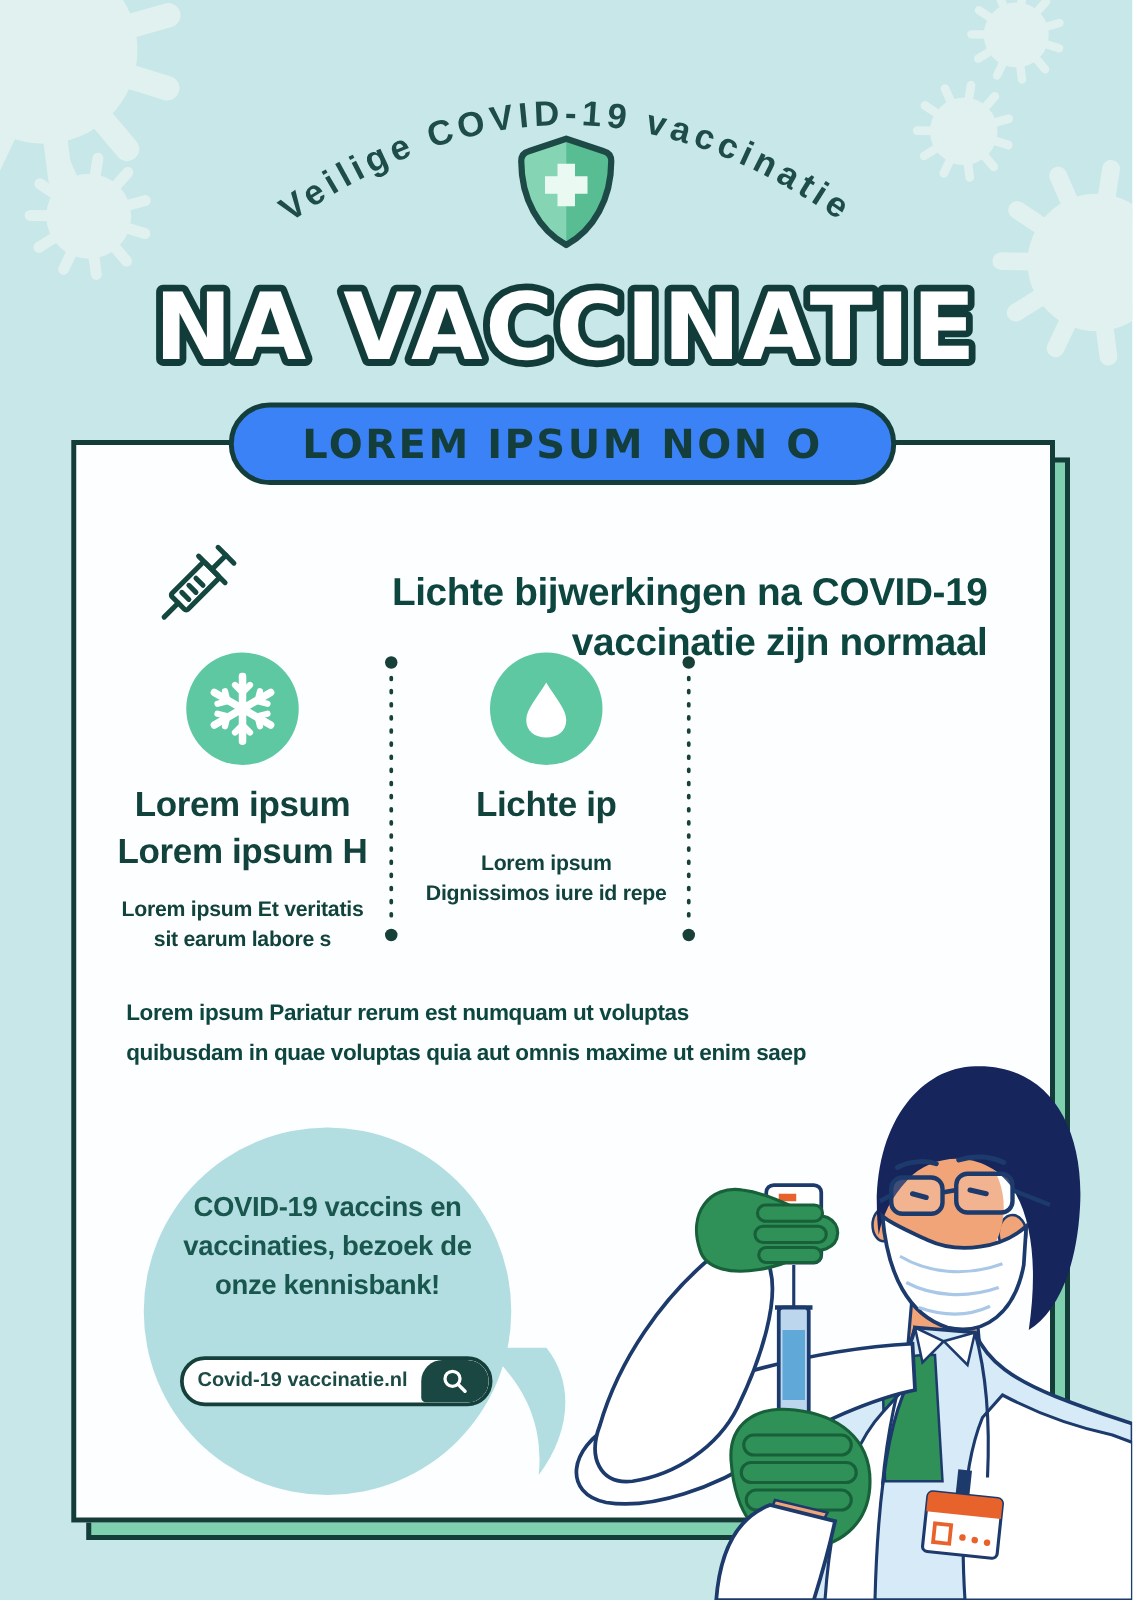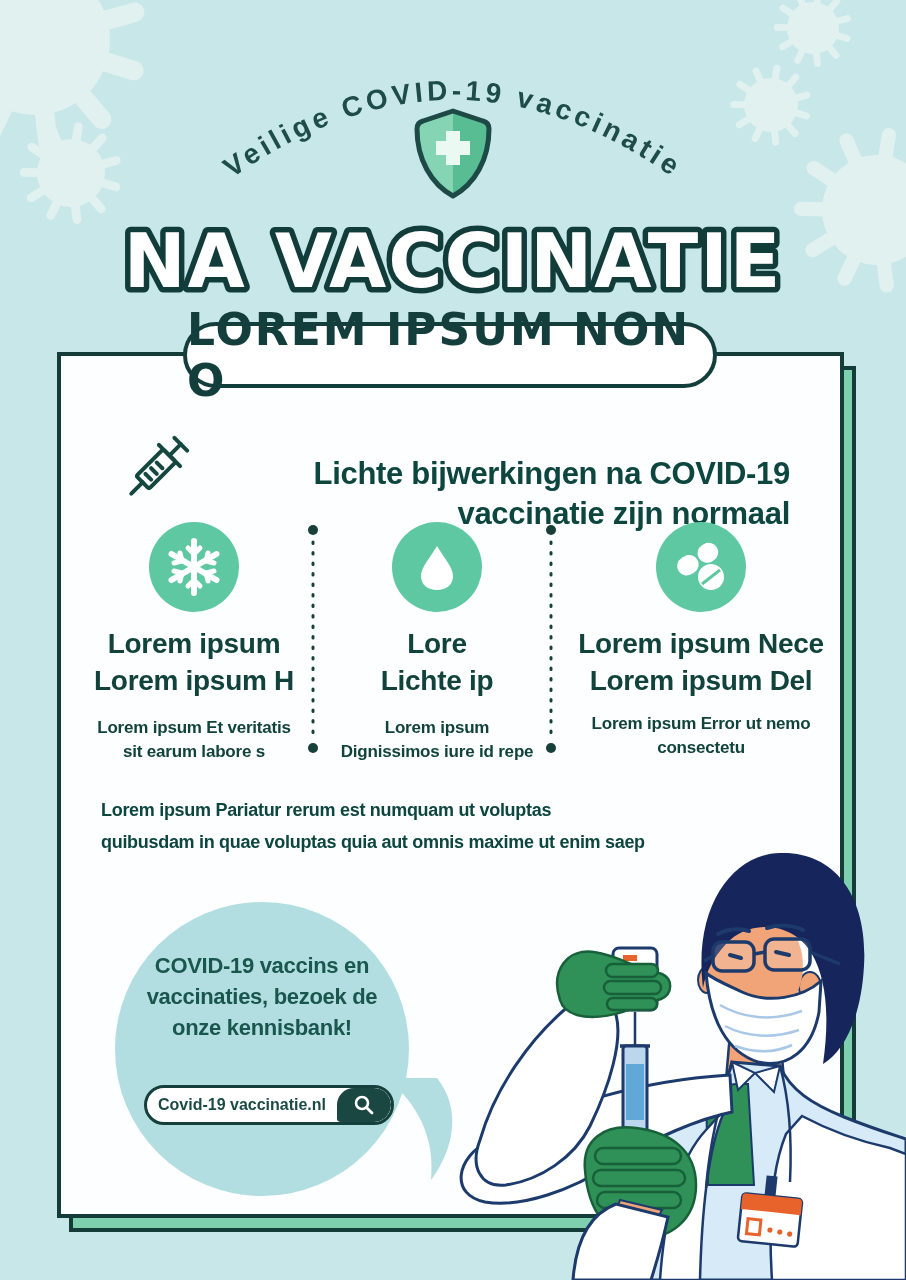--- a/index.html
+++ b/index.html
@@ -8,23 +8,23 @@
 
   
   #bg-viruses{position:absolute;left:0;top:0;z-index:0;}
 
   
   #arc-svg{position:absolute;left:0;top:0;z-index:1;}
   #shield-svg{position:absolute;left:411px;top:106px;z-index:1;}
   #title-svg{position:absolute;left:0;top:203px;z-index:1;}
   .badge-pill{
     position:absolute;left:183px;top:322px;width:534px;height:66px;z-index:5;
-    background:#ffffff;border:4px solid #143e3b;border-radius:36px;
+    background:#3b82f6;border:4px solid #143e3b;border-radius:36px;
     display:flex;align-items:center;justify-content:center;box-sizing:border-box;
-    font-family:"DejaVu Sans",sans-serif;font-weight:800;font-size:44px;
+    font-family:"DejaVu Sans",sans-serif;font-weight:800;font-size:32px;
     color:#143e3b;letter-spacing:2px;
   }
 
   
   .shadow-card{position:absolute;left:69px;top:366px;width:787px;height:866px;
     background:#7ed0ae;border:4px solid #143c39;box-sizing:border-box;z-index:1;}
   .card{position:absolute;left:57px;top:352px;width:787px;height:866px;
     background:#fcfeff;border:4px solid #143c39;box-sizing:border-box;z-index:2;}
 
   
@@ -215,49 +215,31 @@
       <circle cx="6" cy="224" r="5" fill="#174039"></circle>
     </svg>
 
     <div class="col" id="col-2">
       <div class="circle">
         <svg width="58" height="58" viewBox="0 0 58 58">
           <path d="M29,8 C36,20 45,29 45,38 C45,47 38,52 29,52 C20,52 13,47 13,38 C13,29 22,20 29,8 Z" fill="#ffffff"></path>
         </svg>
       </div>
       <div class="title">
-        <span style="display:block">Lore</span>
         <span style="display:block">Lichte ip</span>
       </div>
       <div class="body" style="width:200px;margin-left:auto;margin-right:auto">Lorem ipsum Dignissimos iure id repe</div>
     </div>
 
     <svg class="divider" id="divider-2" width="12" height="232">
       <circle cx="6" cy="6" r="5" fill="#174039"></circle>
       <line x1="6" y1="18" x2="6" y2="214" stroke="#174039" stroke-width="3" stroke-dasharray="1.5 9" stroke-linecap="round"></line>
       <circle cx="6" cy="224" r="5" fill="#174039"></circle>
     </svg>
 
-    <div class="col" id="col-3">
-      <div class="circle">
-        <svg width="60" height="60" viewBox="0 0 60 60">
-          <g transform="rotate(-32 26 22)">
-            <rect x="4" y="13" width="22" height="19" rx="9.5" fill="#ffffff"></rect>
-            <rect x="28" y="13" width="21" height="19" rx="9.5" fill="#ffffff"></rect>
-          </g>
-          <circle cx="40" cy="40" r="13" fill="#ffffff"></circle>
-          <line x1="31" y1="47" x2="49" y2="33" stroke="#5ec8a2" stroke-width="3"></line>
-        </svg>
-      </div>
-      <div class="title">
-        <span style="display:block">Lorem ipsum Nece</span>
-        <span style="display:block">Lorem ipsum Del</span>
-      </div>
-      <div class="body" style="width:230px;margin-left:auto;margin-right:auto;margin-top:12px">Lorem ipsum Error ut nemo consectetu</div>
-    </div>
 
     <div class="paragraph">
       <span style="display:block">Lorem ipsum Pariatur rerum est numquam ut voluptas</span>
       <span style="display:block">quibusdam in quae voluptas quia aut omnis maxime ut enim saep</span>
     </div>
 
     <div class="bubble">
       <span>COVID-19 vaccins en</span>
       <span>vaccinaties, bezoek de</span>
       <span>onze kennisbank!</span>

